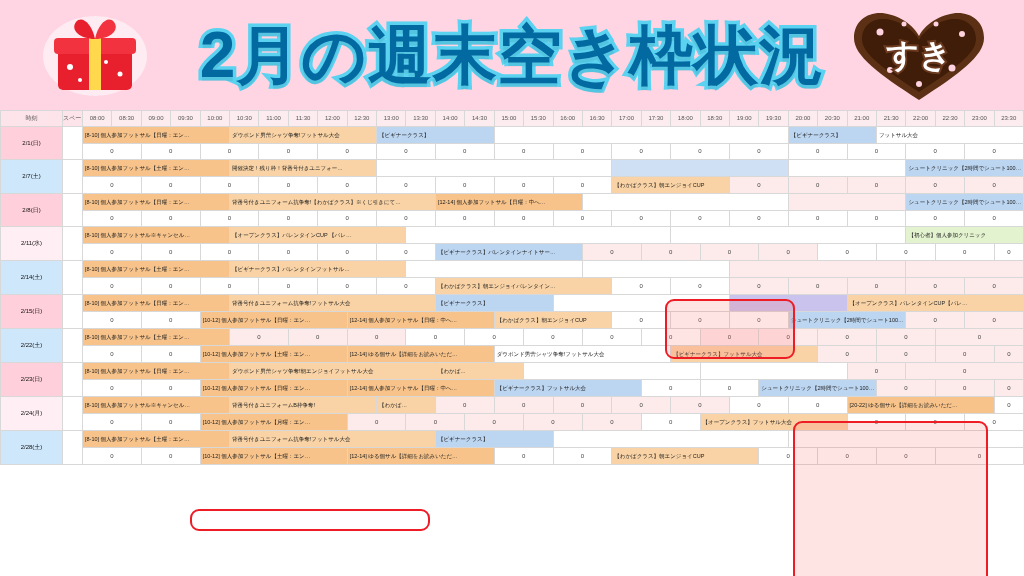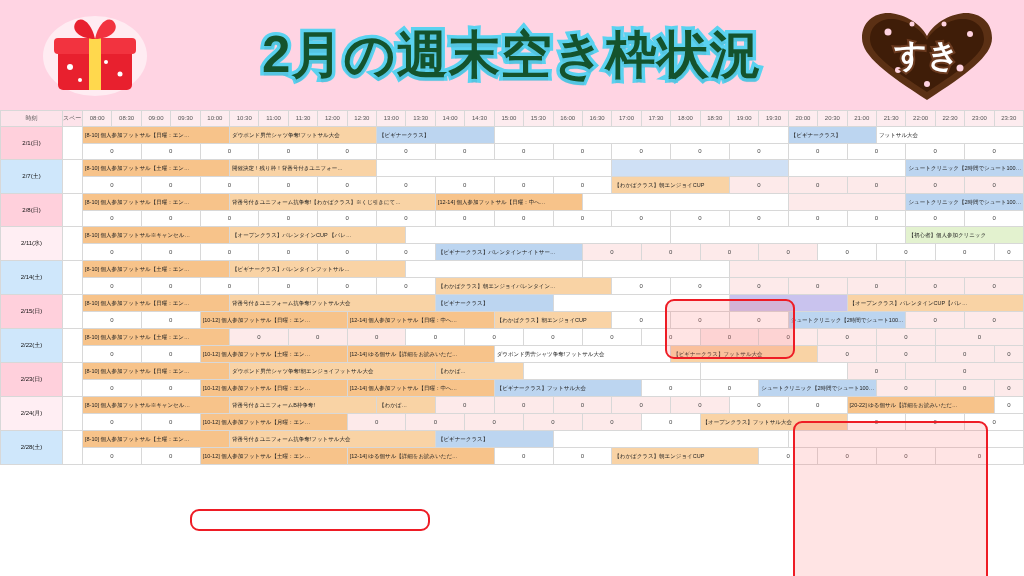--- a/index.html
+++ b/index.html
@@ -11,32 +11,32 @@
   }
   #root { position:relative; width:1024px; height:576px; background:#ffd4e3; }
 
   
   .header {
     position:relative; height:110px; width:100%;
     background:#ffd4e3;
     display:flex; align-items:center; justify-content:center;
   }
   .title {
-    font-size:51px; font-weight:bold; color:#14532d;
+    font-size:64px; font-weight:bold; color:#0369a1;
     -webkit-text-stroke:7px #5ad2f0;
     paint-order:stroke fill;
     letter-spacing:1px;
     text-shadow:0 4px 0 rgba(0,0,0,0.06);
     white-space:nowrap;
   }
   .gift {
     position:absolute; left:40px; top:12px; width:110px; height:88px;
   }
   .heart-badge {
-    position:absolute; right:22px; top:8px; width:150px; height:96px;
+    position:absolute; right:30px; top:8px; width:150px; height:96px;
     display:flex; align-items:center; justify-content:center;
   }
   .heart-label {
     position:relative; z-index:3; font-size:32px; font-weight:bold; color:#ffffff;
     -webkit-text-stroke:4px #6b3a1f; paint-order:stroke fill;
   }
 
   
   .sheet {
     position:relative; width:1024px; height:466px;

